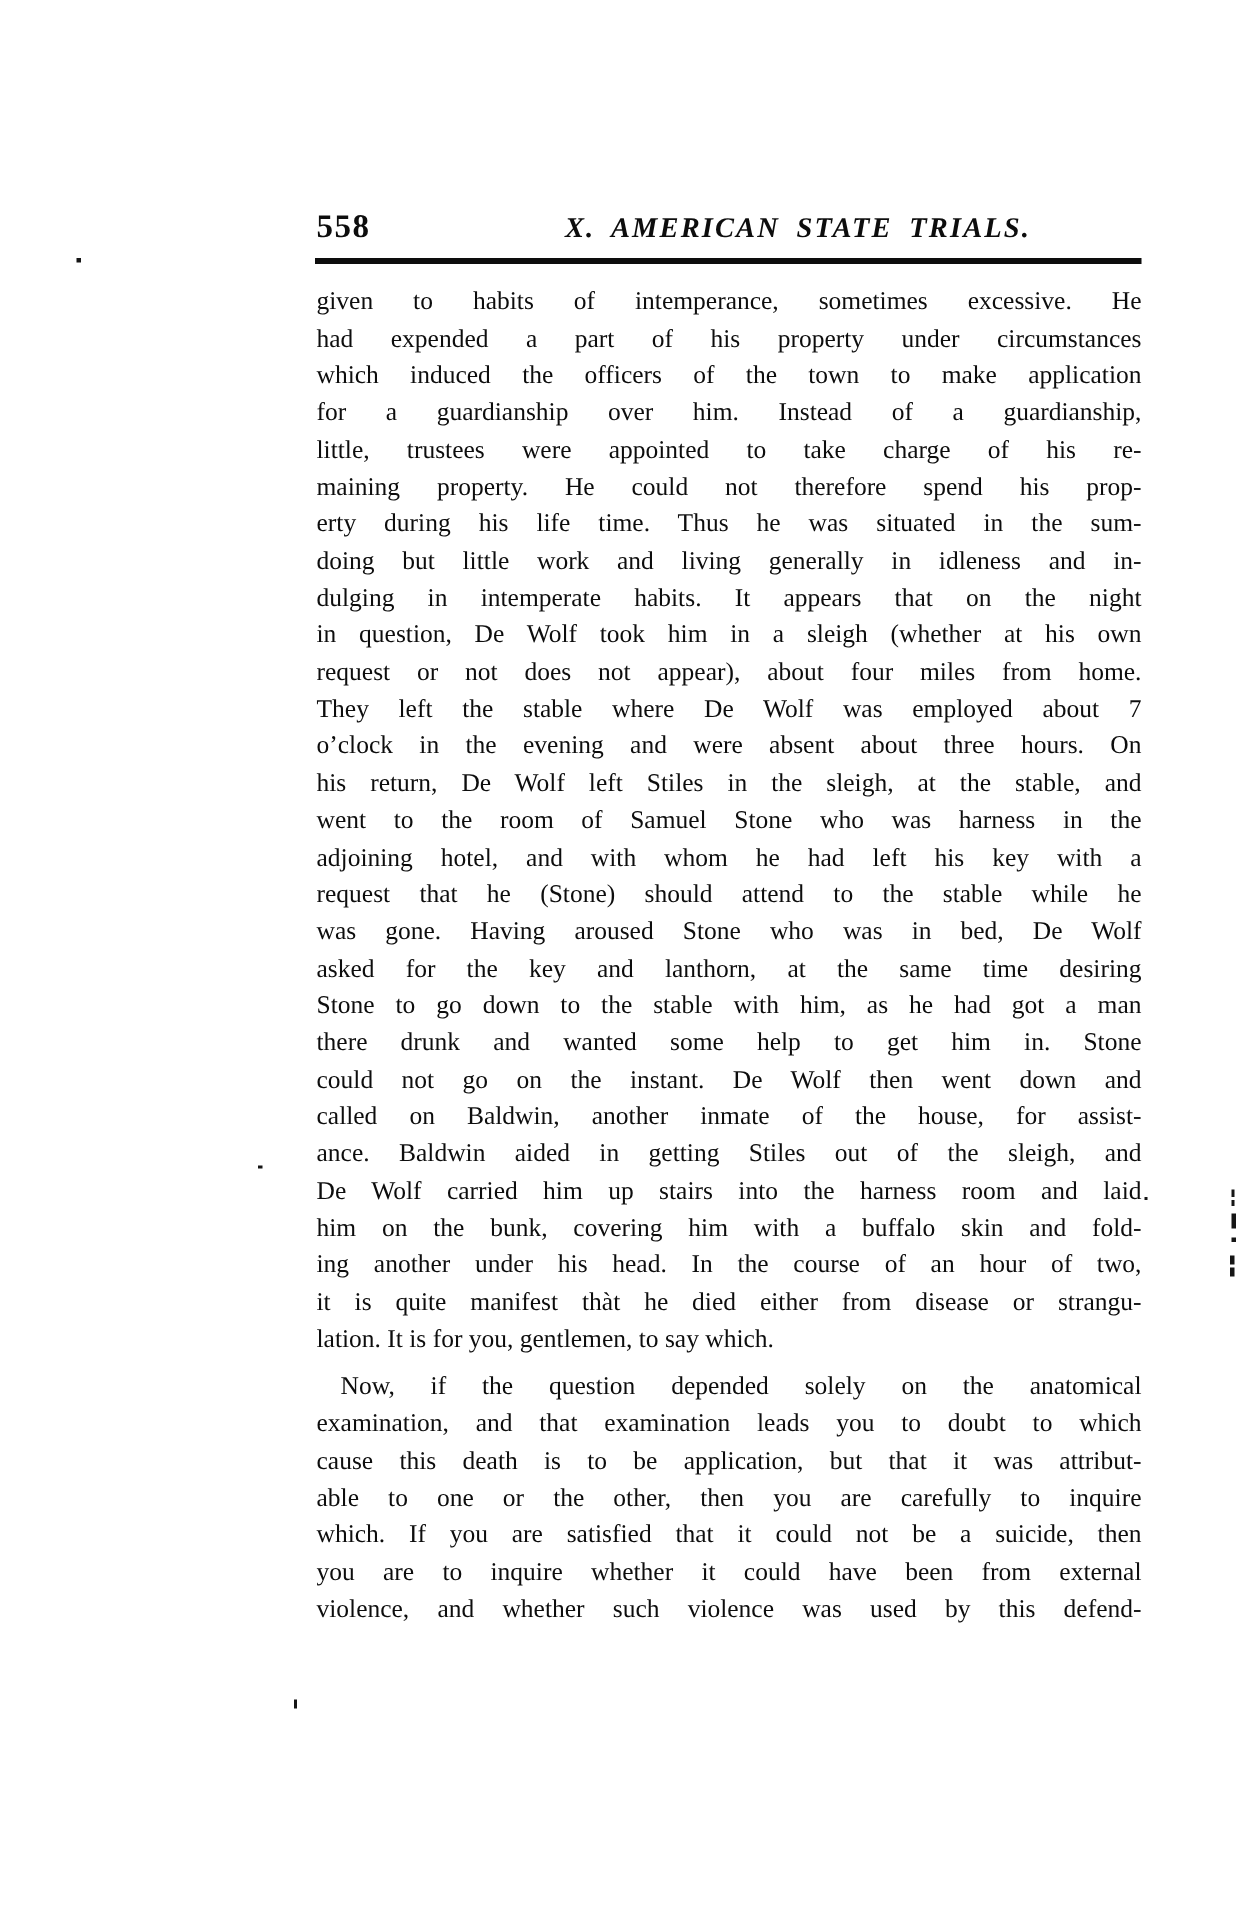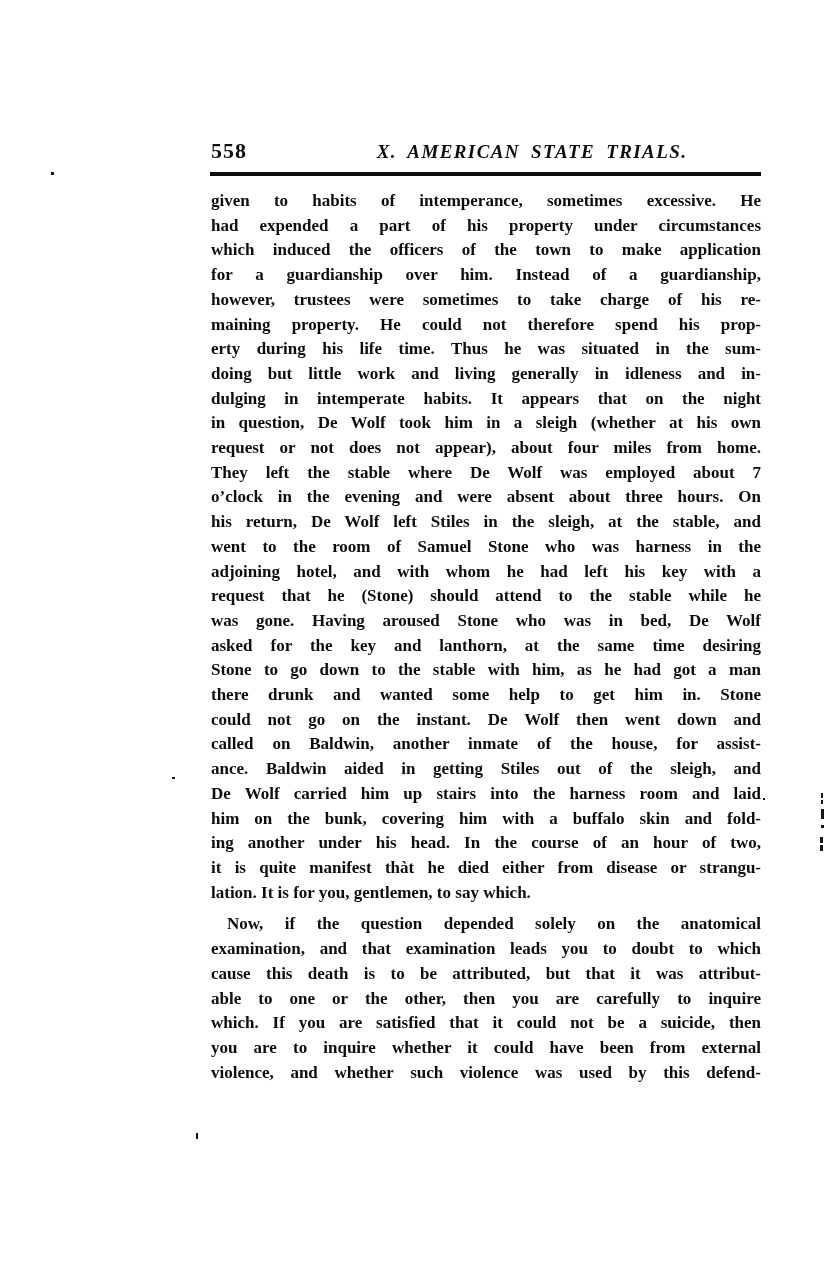--- a/index.html
+++ b/index.html
@@ -50,21 +50,21 @@
     height: 4px;
     background: #0d0d0d;
   }
   
   .body-text {
     position: absolute;
     left: 211px;
     top: 189px;
     width: 550px;
     font-size: 17px;
-    font-weight: bold;
+    font-weight: normal;
     line-height: 24.7px;
   }
   .paragraph { margin: 0; }
   .paragraph + .paragraph { margin-top: 7px; }
   .line {
     text-align: justify;
     text-align-last: justify;
     white-space: nowrap;
   }
   .line.no-stretch { text-align-last: left; }
@@ -96,21 +96,21 @@
   </header>
 
   <div class="head-rule"></div>
 
   <main class="body-text" id="body-text">
       <div class="paragraph">
         <div class="line">given to habits of intemperance, sometimes excessive. He</div>
         <div class="line">had expended a part of his property under circumstances</div>
         <div class="line">which induced the officers of the town to make application</div>
         <div class="line">for a guardianship over him. Instead of a guardianship,</div>
-        <div class="line">however, trustees were sometimes to take charge of his re-</div>
+        <div class="line">little, trustees were appointed to take charge of his re-</div>
         <div class="line">maining property. He could not therefore spend his prop-</div>
         <div class="line">erty during his life time. Thus he was situated in the sum-</div>
         <div class="line">doing but little work and living generally in idleness and in-</div>
         <div class="line">dulging in intemperate habits. It appears that on the night</div>
         <div class="line">in question, De Wolf took him in a sleigh (whether at his own</div>
         <div class="line">request or not does not appear), about four miles from home.</div>
         <div class="line">They left the stable where De Wolf was employed about 7</div>
         <div class="line">o’clock in the evening and were absent about three hours. On</div>
         <div class="line">his return, De Wolf left Stiles in the sleigh, at the stable, and</div>
         <div class="line">went to the room of Samuel Stone who was harness in the</div>
@@ -125,21 +125,21 @@
         <div class="line">ance. Baldwin aided in getting Stiles out of the sleigh, and</div>
         <div class="line">De Wolf carried him up stairs into the harness room and laid</div>
         <div class="line">him on the bunk, covering him with a buffalo skin and fold-</div>
         <div class="line">ing another under his head. In the course of an hour of two,</div>
         <div class="line">it is quite manifest thàt he died either from disease or strangu-</div>
         <div class="line no-stretch">lation. It is for you, gentlemen, to say which.</div>
       </div>
       <div class="paragraph">
         <div class="line first-indent">Now, if the question depended solely on the anatomical</div>
         <div class="line">examination, and that examination leads you to doubt to which</div>
-        <div class="line">cause this death is to be attributed, but that it was attribut-</div>
+        <div class="line">cause this death is to be application, but that it was attribut-</div>
         <div class="line">able to one or the other, then you are carefully to inquire</div>
         <div class="line">which. If you are satisfied that it could not be a suicide, then</div>
         <div class="line">you are to inquire whether it could have been from external</div>
         <div class="line">violence, and whether such violence was used by this defend-</div>
       </div>
     </main>
 
   <span class="speck s1"></span>
   <span class="speck s2"></span>
   <span class="speck s3"></span>

